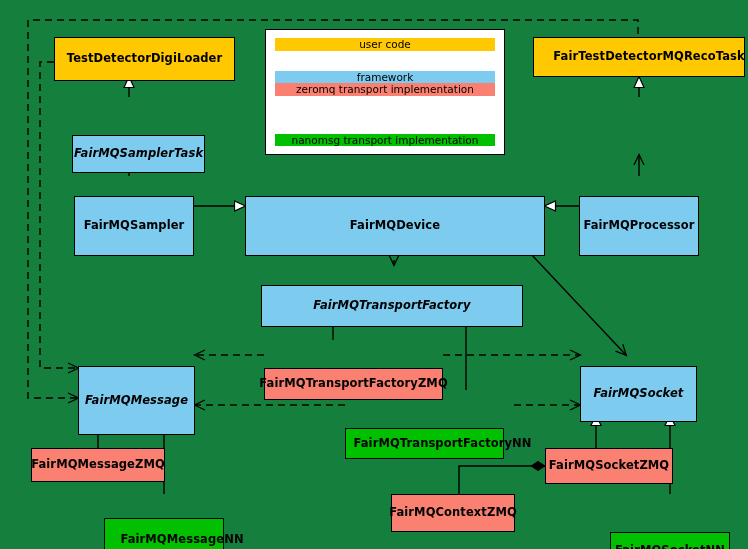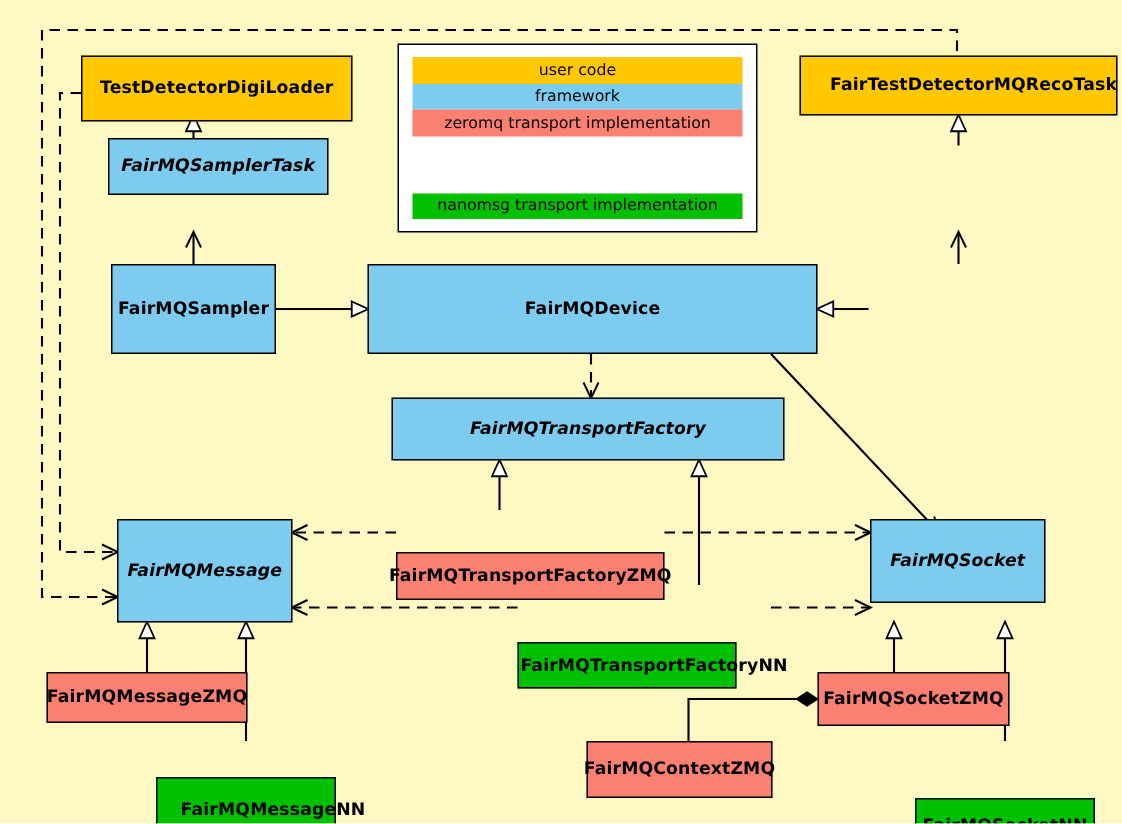--- a/index.html
+++ b/index.html
@@ -7,21 +7,21 @@
     padding: 0;
     background: #ffffff;
   }
   body {
     font-family: "DejaVu Sans", "Liberation Sans", sans-serif;
   }
   #canvas {
     position: relative;
     width: 748px;
     height: 549px;
-    background: #fef9c3;
+    background: #15803d;
     overflow: hidden;
   }
   svg.edges {
     position: absolute;
     left: 0;
     top: 0;
     width: 748px;
     height: 549px;
     pointer-events: none;
   }
@@ -37,21 +37,21 @@
     font-weight: bold;
     color: #000000;
     line-height: 1.15;
     letter-spacing: 0.1px;
     padding: 0 4px;
   }
   .node.italic {
     font-style: italic;
   }
   .usercode   { background: #FFC800; }
-  .framework  { background: #7DCCF0; }
+  .framework  { background: #7DCCF0; margin-top: 20px; }
   .zmq        { background: #FA8072; }
   .nn         { background: #00C000; margin-top: 38px; }
 
   #legend {
     position: absolute;
     left: 265px;
     top: 29px;
     width: 240px;
     height: 126px;
     box-sizing: border-box;
@@ -140,33 +140,34 @@
     <div class="legend-row usercode">user code</div>
     <div class="legend-row framework">framework</div>
     <div class="legend-row zmq">zeromq transport implementation</div>
     <div class="legend-row nn">nanomsg transport implementation</div>
   </div>
 
   <div class="node usercode" style="left:54px; top:37px; width:181px; height:44px;">TestDetectorDigiLoader</div>
 
   <div class="node usercode" style="left:533px; top:37px; width:212px; height:40px;padding-left:24px;">FairTestDetectorMQRecoTask</div>
 
-  <div class="node framework italic" style="left:72px; top:92px; width:147px; height:38px;">FairMQSamplerTask</div>
+  <div class="node framework italic" style="left:72px; top:115px; width:133px; height:38px;">FairMQSamplerTask</div>
 
 
-  <div class="node framework" style="left:74px; top:176px; width:110px; height:60px;text-align:center;">FairMQSampler</div>
+  <div class="node framework" style="left:74px; top:176px; width:120px; height:60px;text-align:center;">FairMQSampler</div>
 
   <div class="node framework" style="left:245px; top:176px; width:300px; height:60px;">FairMQDevice</div>
 
+  <div class="node framework" style="left:579px; top:176px; width:120px; height:60px;">FairMQProcessor</div>
 
   <div class="node framework italic" style="left:261px; top:265px; width:262px; height:42px;">FairMQTransportFactory</div>
 
   <div class="node zmq" style="left:264px; top:340px; width:179px; height:32px;margin-top:28px;">FairMQTransportFactoryZMQ</div>
 
-  <div class="node nn" style="left:345px; top:390px; width:146px; height:31px;padding-left:40px;">FairMQTransportFactoryNN</div>
+  <div class="node nn" style="left:345px; top:390px; width:159px; height:31px;padding-left:40px;">FairMQTransportFactoryNN</div>
 
   <div class="node framework italic" style="left:78px; top:346px; width:117px; height:69px;">FairMQMessage</div>
 
   <div class="node framework italic" style="left:580px; top:346px; width:117px; height:56px;">FairMQSocket</div>
 
   <div class="node zmq" style="left:31px; top:448px; width:134px; height:34px;">FairMQMessageZMQ</div>
 
   <div class="node nn" style="left:104px; top:480px; width:120px; height:44px;padding-left:40px;">FairMQMessageNN</div>
 
   <div class="node zmq" style="left:545px; top:448px; width:128px; height:36px;">FairMQSocketZMQ</div>

